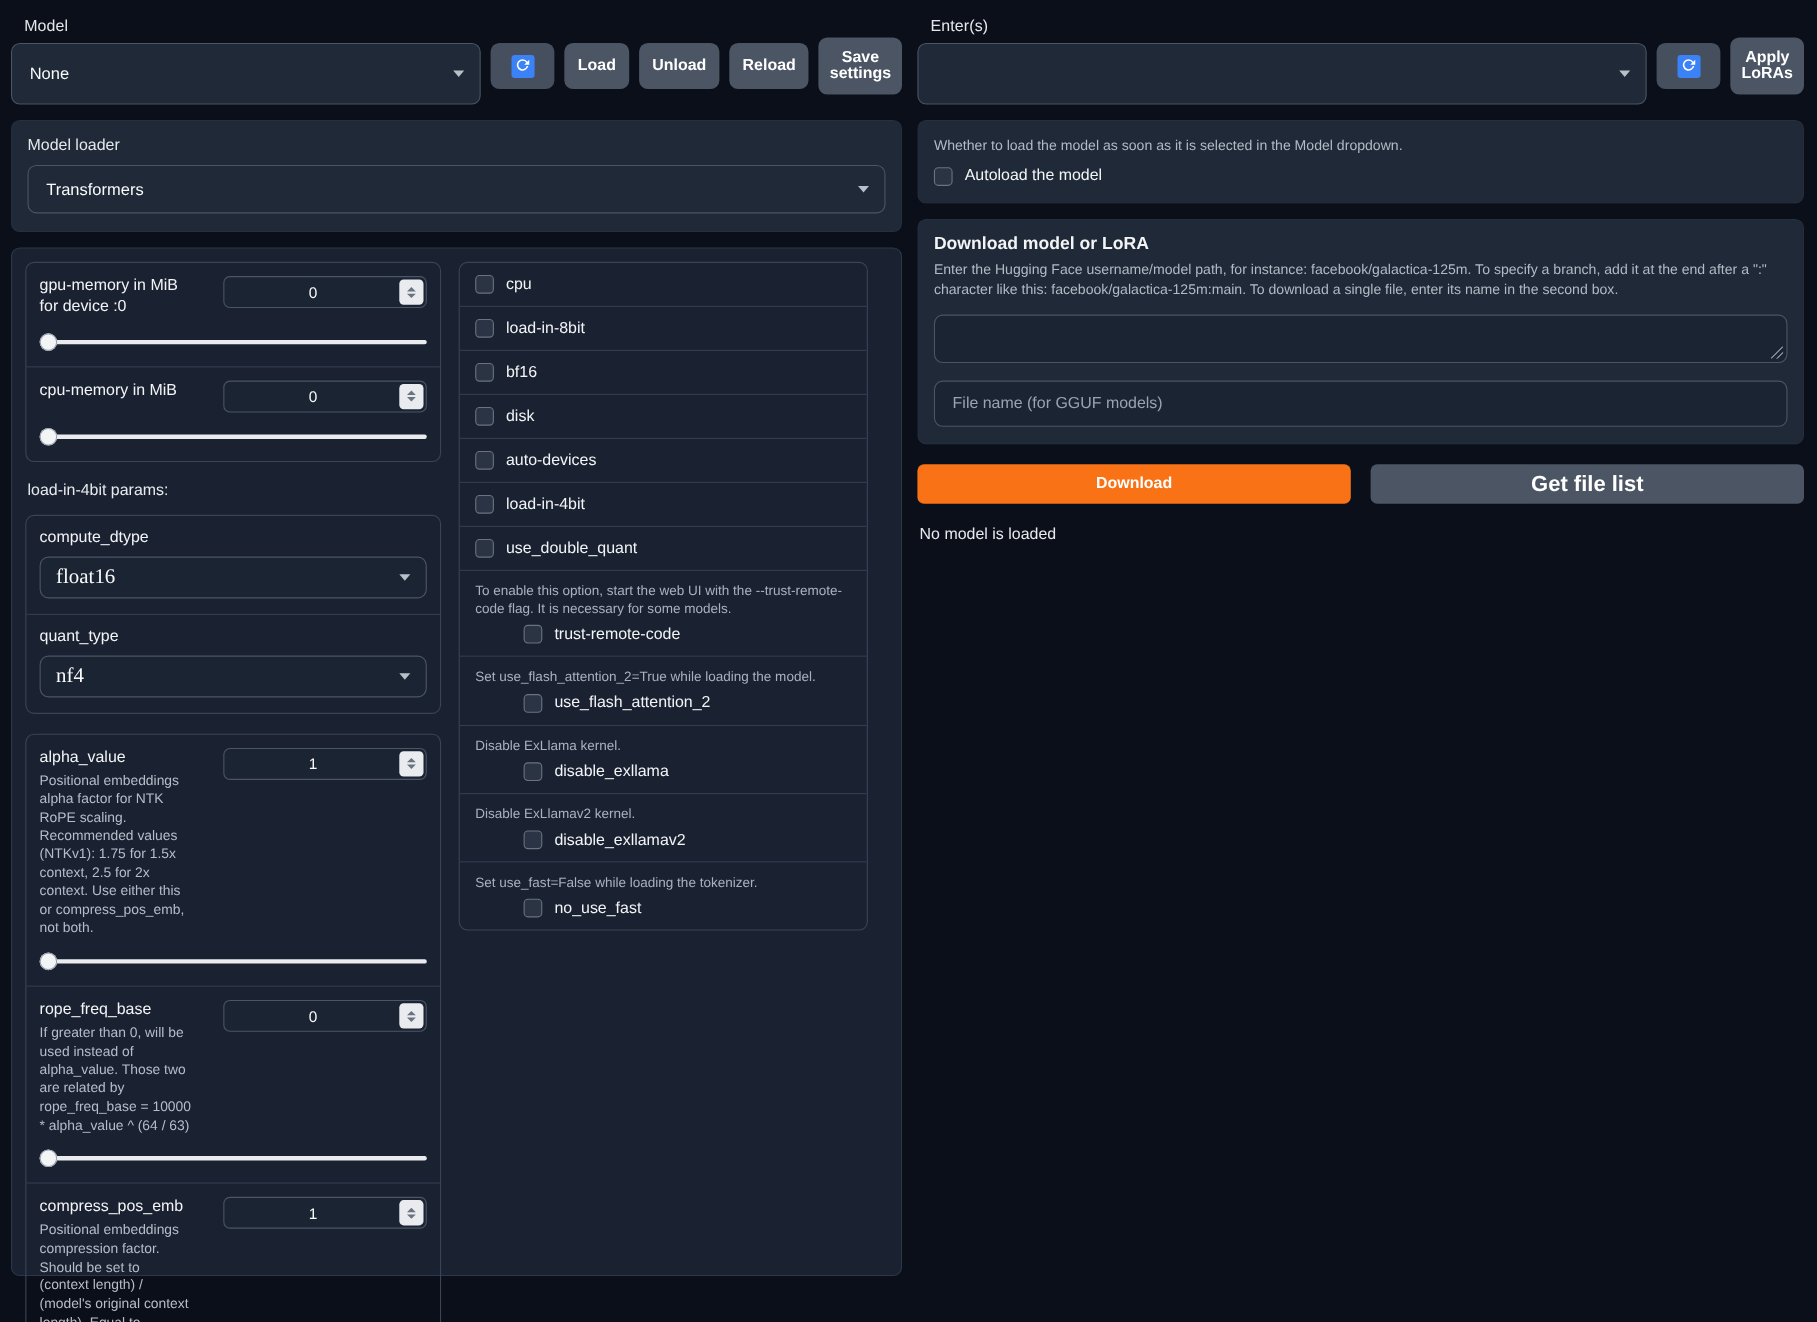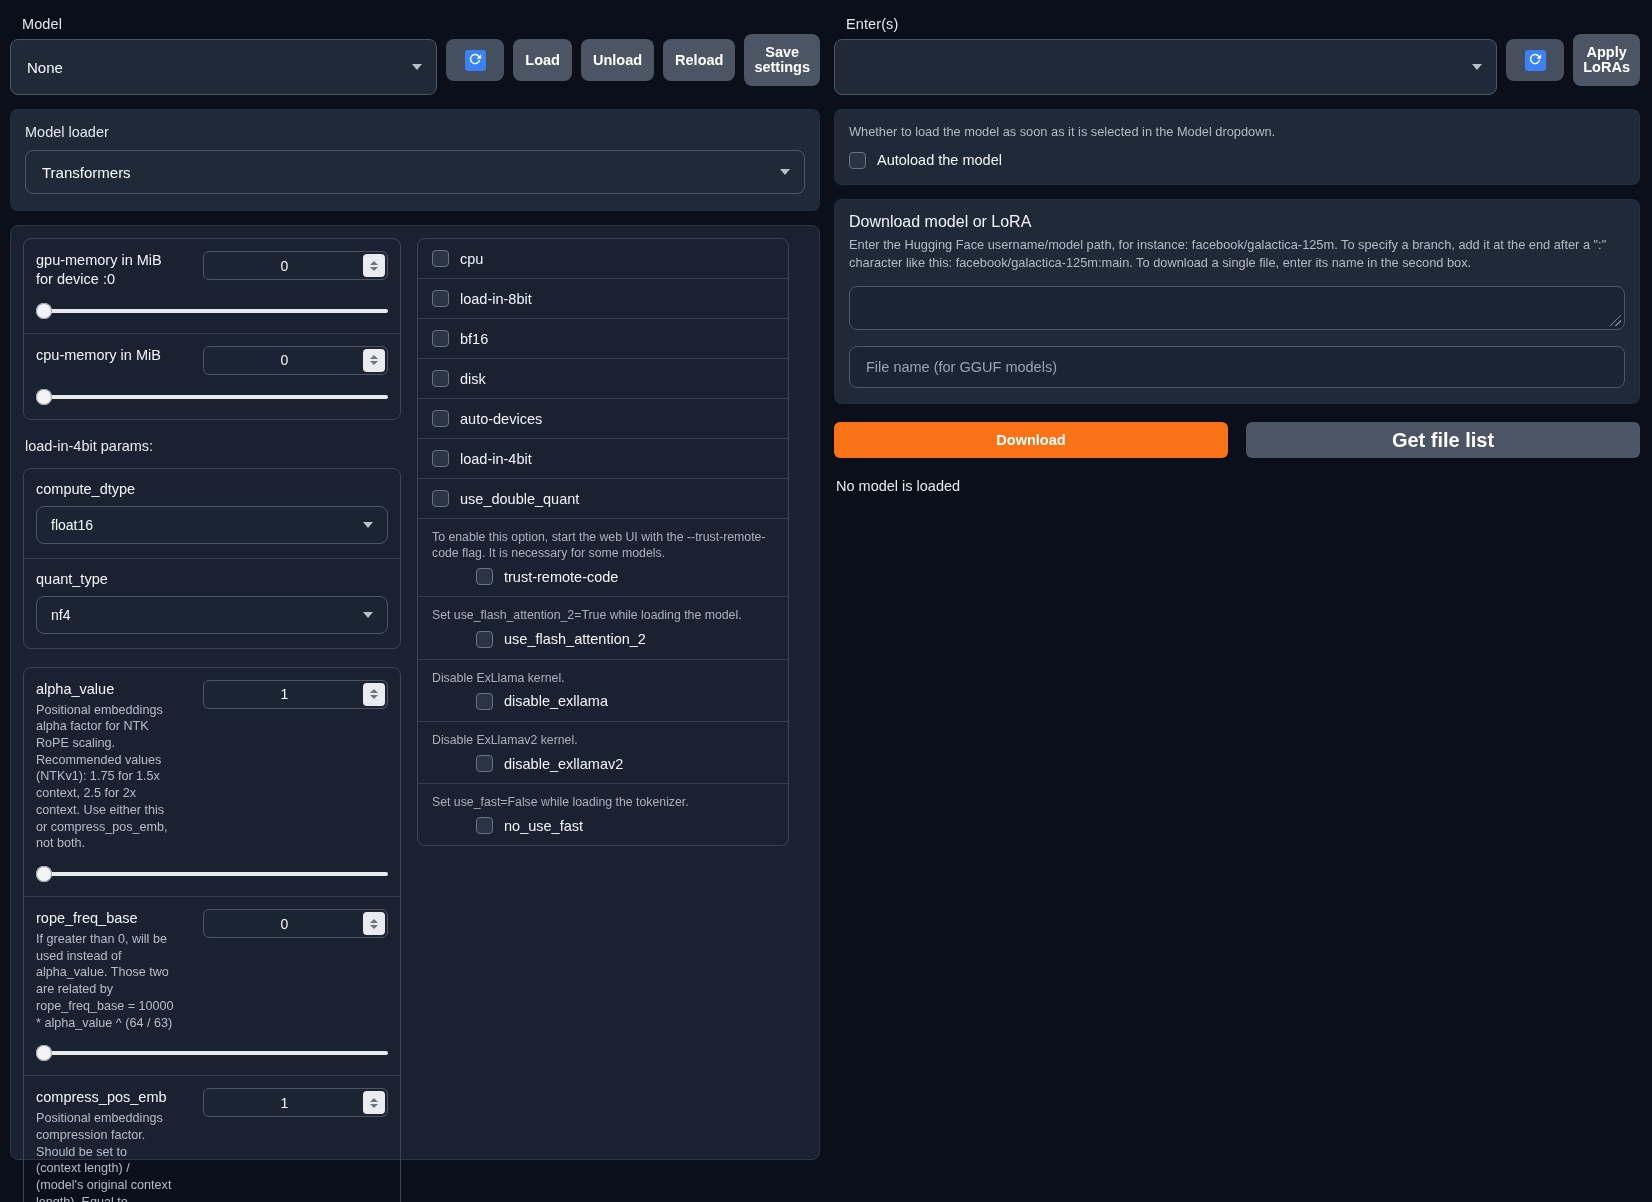--- a/index.html
+++ b/index.html
@@ -159,22 +159,23 @@
   
   .sel-label { font-size: 14.5px; color: #f3f4f6; margin-bottom: 9px; }
   .sel-box {
     position: relative;
     height: 38px;
     border: 1px solid #4b5563;
     border-radius: 8px;
     background: #1b2432;
     display: flex; align-items: center;
     padding: 0 30px 0 14px;
-    font-size: 14px; color: #f9fafb;
+    font-size: 19px; color: #f9fafb;
     cursor: pointer;
+    font-family: Liberation Serif, serif;
   }
 
   .section-title { font-size: 14.5px; color: #e8eaee; margin: 18px 0 14px 2px; }
 
   
   .chk-card { border: 1px solid #394457; border-radius: 8px; overflow: hidden; }
   .chk-item { padding: 11px 14px; display: flex; align-items: center; gap: 11px; }
   .chk-item + .chk-item, .chk-group + .chk-group, .chk-group + .chk-item, .chk-item + .chk-group {
     border-top: 1px solid #323d50;
   }
@@ -194,21 +195,21 @@
   .r-panel {
     background: #1f2937;
     border: 1px solid #37415144;
     border-radius: 8px;
     padding: 13px 14px 15px 14px;
     margin-top: 14px;
   }
   .r-hint { font-size: 12.8px; color: #b3bac6; line-height: 1.4; }
   .r-chk-line { display: flex; align-items: center; gap: 11px; margin-top: 11px; }
 
-  .dl-title { font-size: 16px; color: #f3f4f6; margin-bottom: 5px; }
+  .dl-title { font-size: 16px; color: #f3f4f6; margin-bottom: 5px; font-weight: bold; }
   .dl-desc { font-size: 12.8px; color: #b3bac6; line-height: 1.42; }
   .textarea-box {
     margin-top: 14px;
     height: 44px;
     border: 1px solid #4b5563;
     border-radius: 8px;
     background: #1b2432;
     position: relative;
   }
   .textarea-box .grip {

